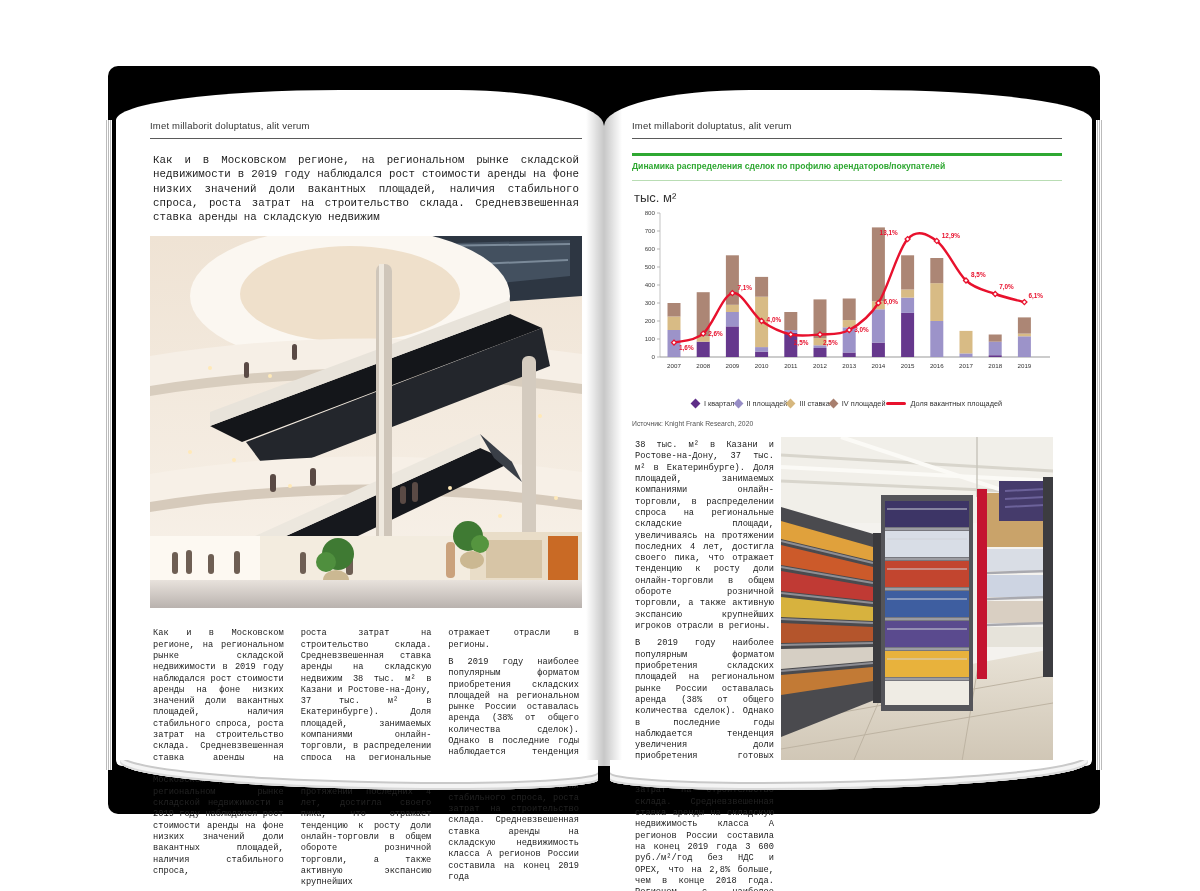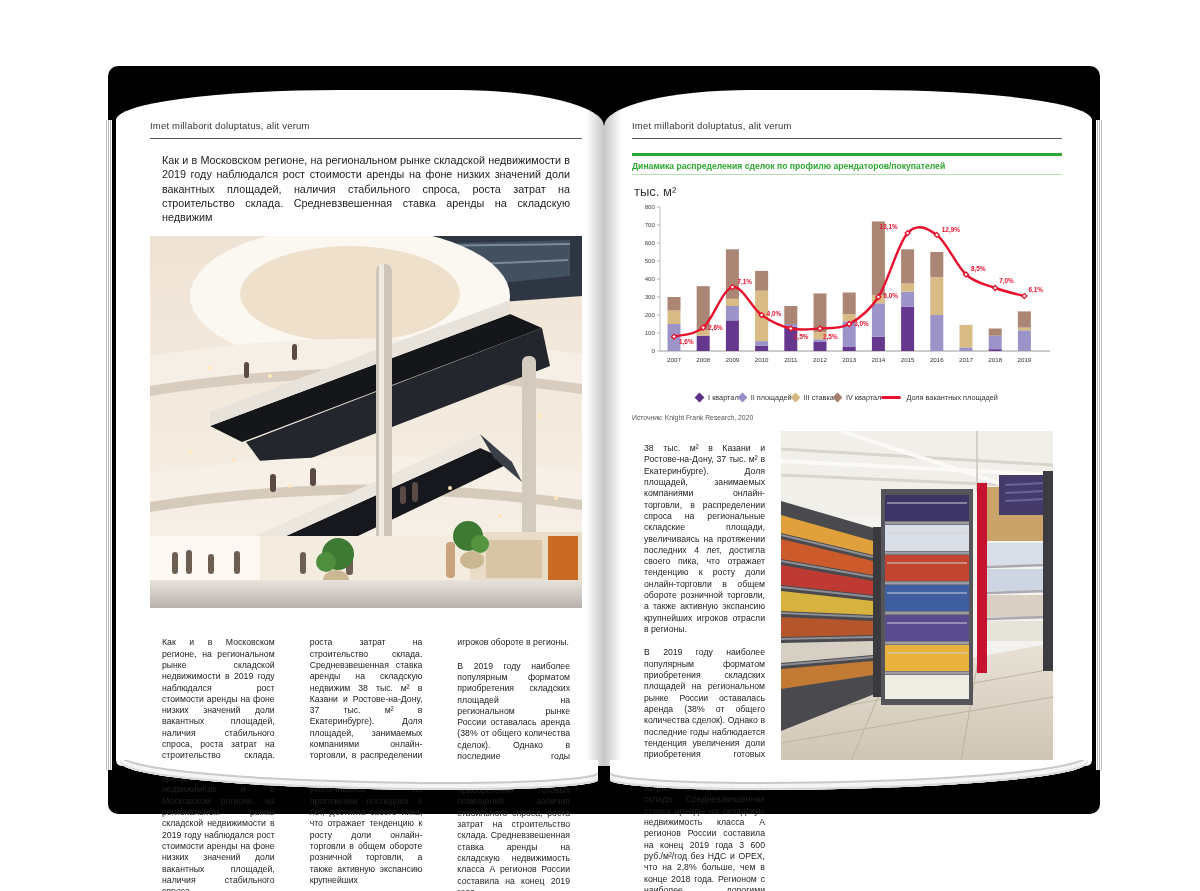--- a/index.html
+++ b/index.html
@@ -19,32 +19,32 @@
   .curl-right{left:610px;width:478px;border-radius:0 0 70% 30% / 0 0 28px 10px;}
   .edge-lines{position:absolute;top:120px;width:7px;height:650px;
     background:repeating-linear-gradient(to right,#fff 0 1px,#bbb 1px 2px);}
   .edge-right{left:1096px;}
   .edge-left{left:105px;}
 
   
   .content{position:absolute;left:34px;right:22px;top:30px;}
   .runhead{font-size:9.5px;color:#333;letter-spacing:.2px;}
   .runrule{height:0;border-bottom:1.4px solid #5a5a5a;margin-top:7px;}
-  p{margin:12px;}
+  p{margin:3px;font-family:Liberation Mono, monospace;}
 
   
   .intro{margin-top:14px;font-size:10.8px;line-height:1.32;color:#1c1c1c;text-align:justify;}
   .photo-frame{margin-top:12px;}
   .cols{display:flex;gap:11px;margin-top:13px;}
   .col{flex:1;font-size:8.7px;line-height:1.3;color:#222;text-align:justify;}
   .col p + p{margin-top:6px;}
 
   
   .chart-title{margin-top:14px;border-top:3px solid #2fa832;padding-top:5px;color:#2fa832;
-    font-size:8.6px;font-weight:bold;padding-bottom:3px;border-bottom:1.2px solid #b9ddb4;}
+    font-size:8.6px;font-weight:bold;padding-bottom:9px;border-bottom:1.2px solid #b9ddb4;}
   .unit-label{font-size:13px;color:#333;margin:9px 0 0 2px;}
   .legend{display:flex;justify-content:center;align-items:center;font-size:7.3px;color:#333;margin-top:2px;}
   .legend-item{display:flex;align-items:center;gap:5px;}
   .diamond{width:7px;height:7px;transform:rotate(45deg);display:inline-block;}
   .legend-line{width:20px;height:2.6px;background:#e8112d;display:inline-block;border-radius:2px;}
   .source{font-size:6.8px;color:#555;margin-top:12px;}
 
   .bottom-row{display:flex;gap:4px;margin-top:10px;}
   .text-col{width:145px;font-size:8.7px;line-height:1.3;color:#222;text-align:justify;}
   .text-col p + p{margin-top:6px;}
@@ -155,21 +155,21 @@
       </div>
 
       <div class="cols">
         <div class="col">
           <p>Как и в Московском регионе, на региональном рынке складской недвижимости в 2019 году наблюдался рост стоимости аренды на фоне низких значений доли вакантных площадей, наличия стабильного спроса, роста затрат на строительство склада. Средневзвешенная ставка аренды на складскую недвижимКак и в Московском регионе, на региональном рынке складской недвижимости в 2019 году наблюдался рост стоимости аренды на фоне низких значений доли вакантных площадей, наличия стабильного спроса,</p>
         </div>
         <div class="col">
           <p>роста затрат на строительство склада. Средневзвешенная ставка аренды на складскую недвижим 38 тыс. м² в Казани и Ростове-на-Дону, 37 тыс. м² в Екатеринбурге). Доля площадей, занимаемых компаниями онлайн-торговли, в распределении спроса на региональные складские площади, увеличиваясь на протяжении последних 4 лет, достигла своего пика, что отражает тенденцию к росту доли онлайн-торговли в общем обороте розничной торговли, а также активную экспансию крупнейших</p>
         </div>
         <div class="col">
-          <p>игроков обороте в регионы.</p>
+          <p>отражает отрасли в регионы.</p>
           <p>В 2019 году наиболее популярным форматом приобретения складских площадей на региональном рынке России оставалась аренда (38% от общего количества сделок). Однако в последние годы наблюдается тенденция увеличения доли приобретения готовых помещений валичия стабильного спроса, роста затрат на строительство склада. Средневзвешенная ставка аренды на складскую недвижимость класса А регионов России составила на конец 2019 года</p>
         </div>
       </div>
     </div>
   </div>
 
   <div class="page page-right">
     <div class="content" style="left:28px;right:30px;">
       <div class="runhead">Imet millaborit doluptatus, alit verum</div>
       <div class="runrule"></div>
@@ -305,21 +305,21 @@
           <span class="legend-item">
             <span class="diamond" style="background: rgb(151, 141, 198);"></span>
             <span>II площадей</span>
           </span>
           <span class="legend-item">
             <span class="diamond" style="background: rgb(214, 183, 126);"></span>
             <span>III ставка</span>
           </span>
           <span class="legend-item">
             <span class="diamond" style="background: rgb(168, 127, 110);"></span>
-            <span>IV квартал</span>
+            <span>IV площадей</span>
           </span>
           <span class="legend-item">
             <span class="legend-line"></span>
             <span>Доля вакантных площадей</span>
           </span>
         </div>
 
       <div class="source">Источник: Knight Frank Research, 2020</div>
 
       <div class="bottom-row">

